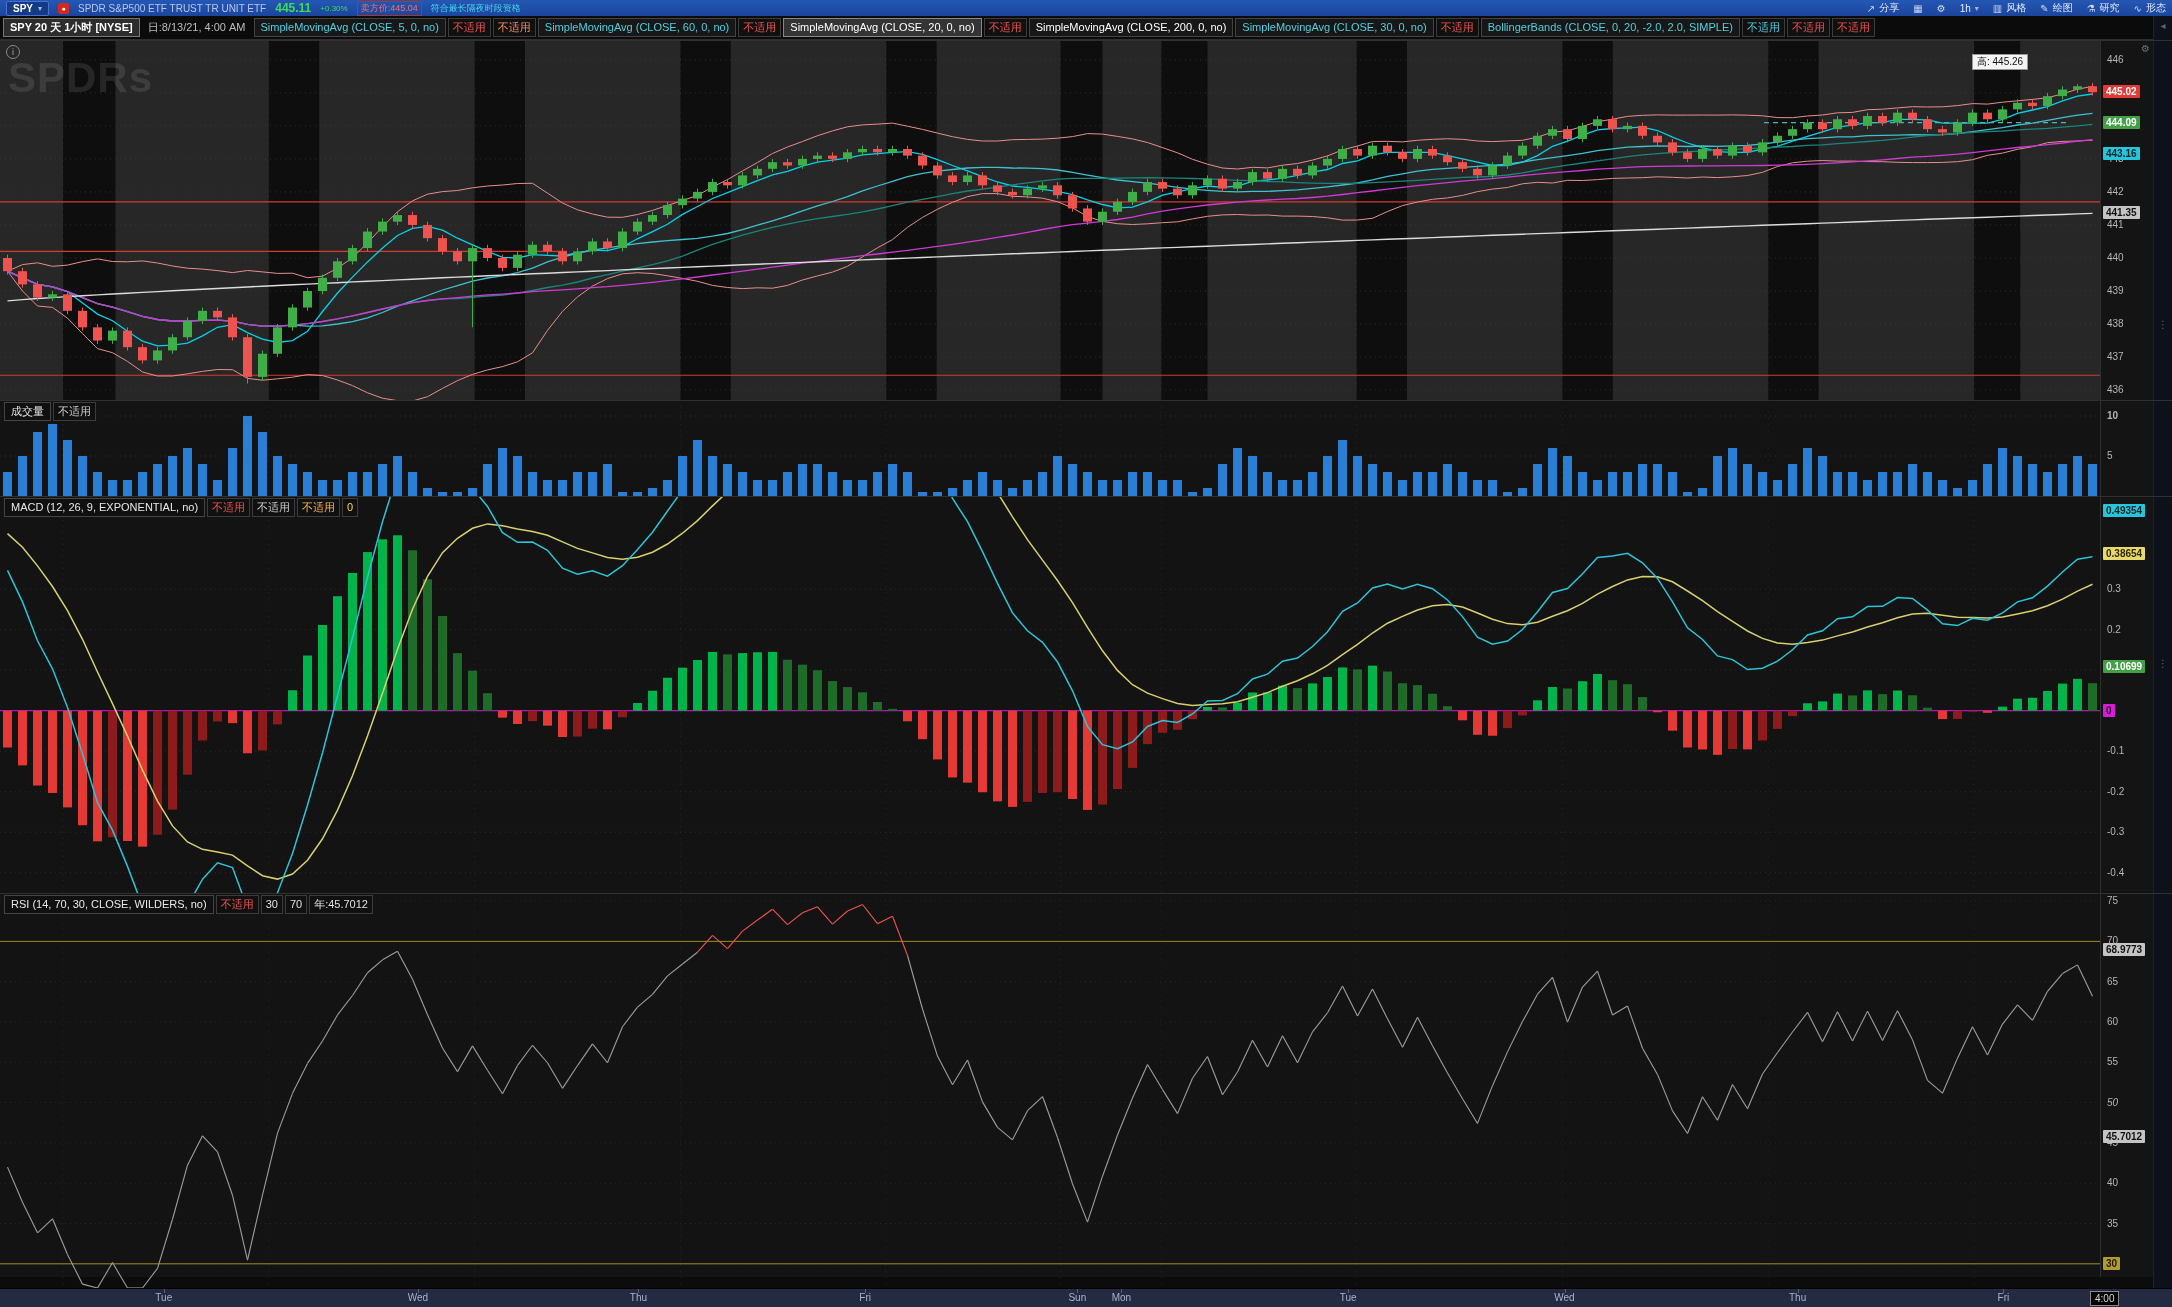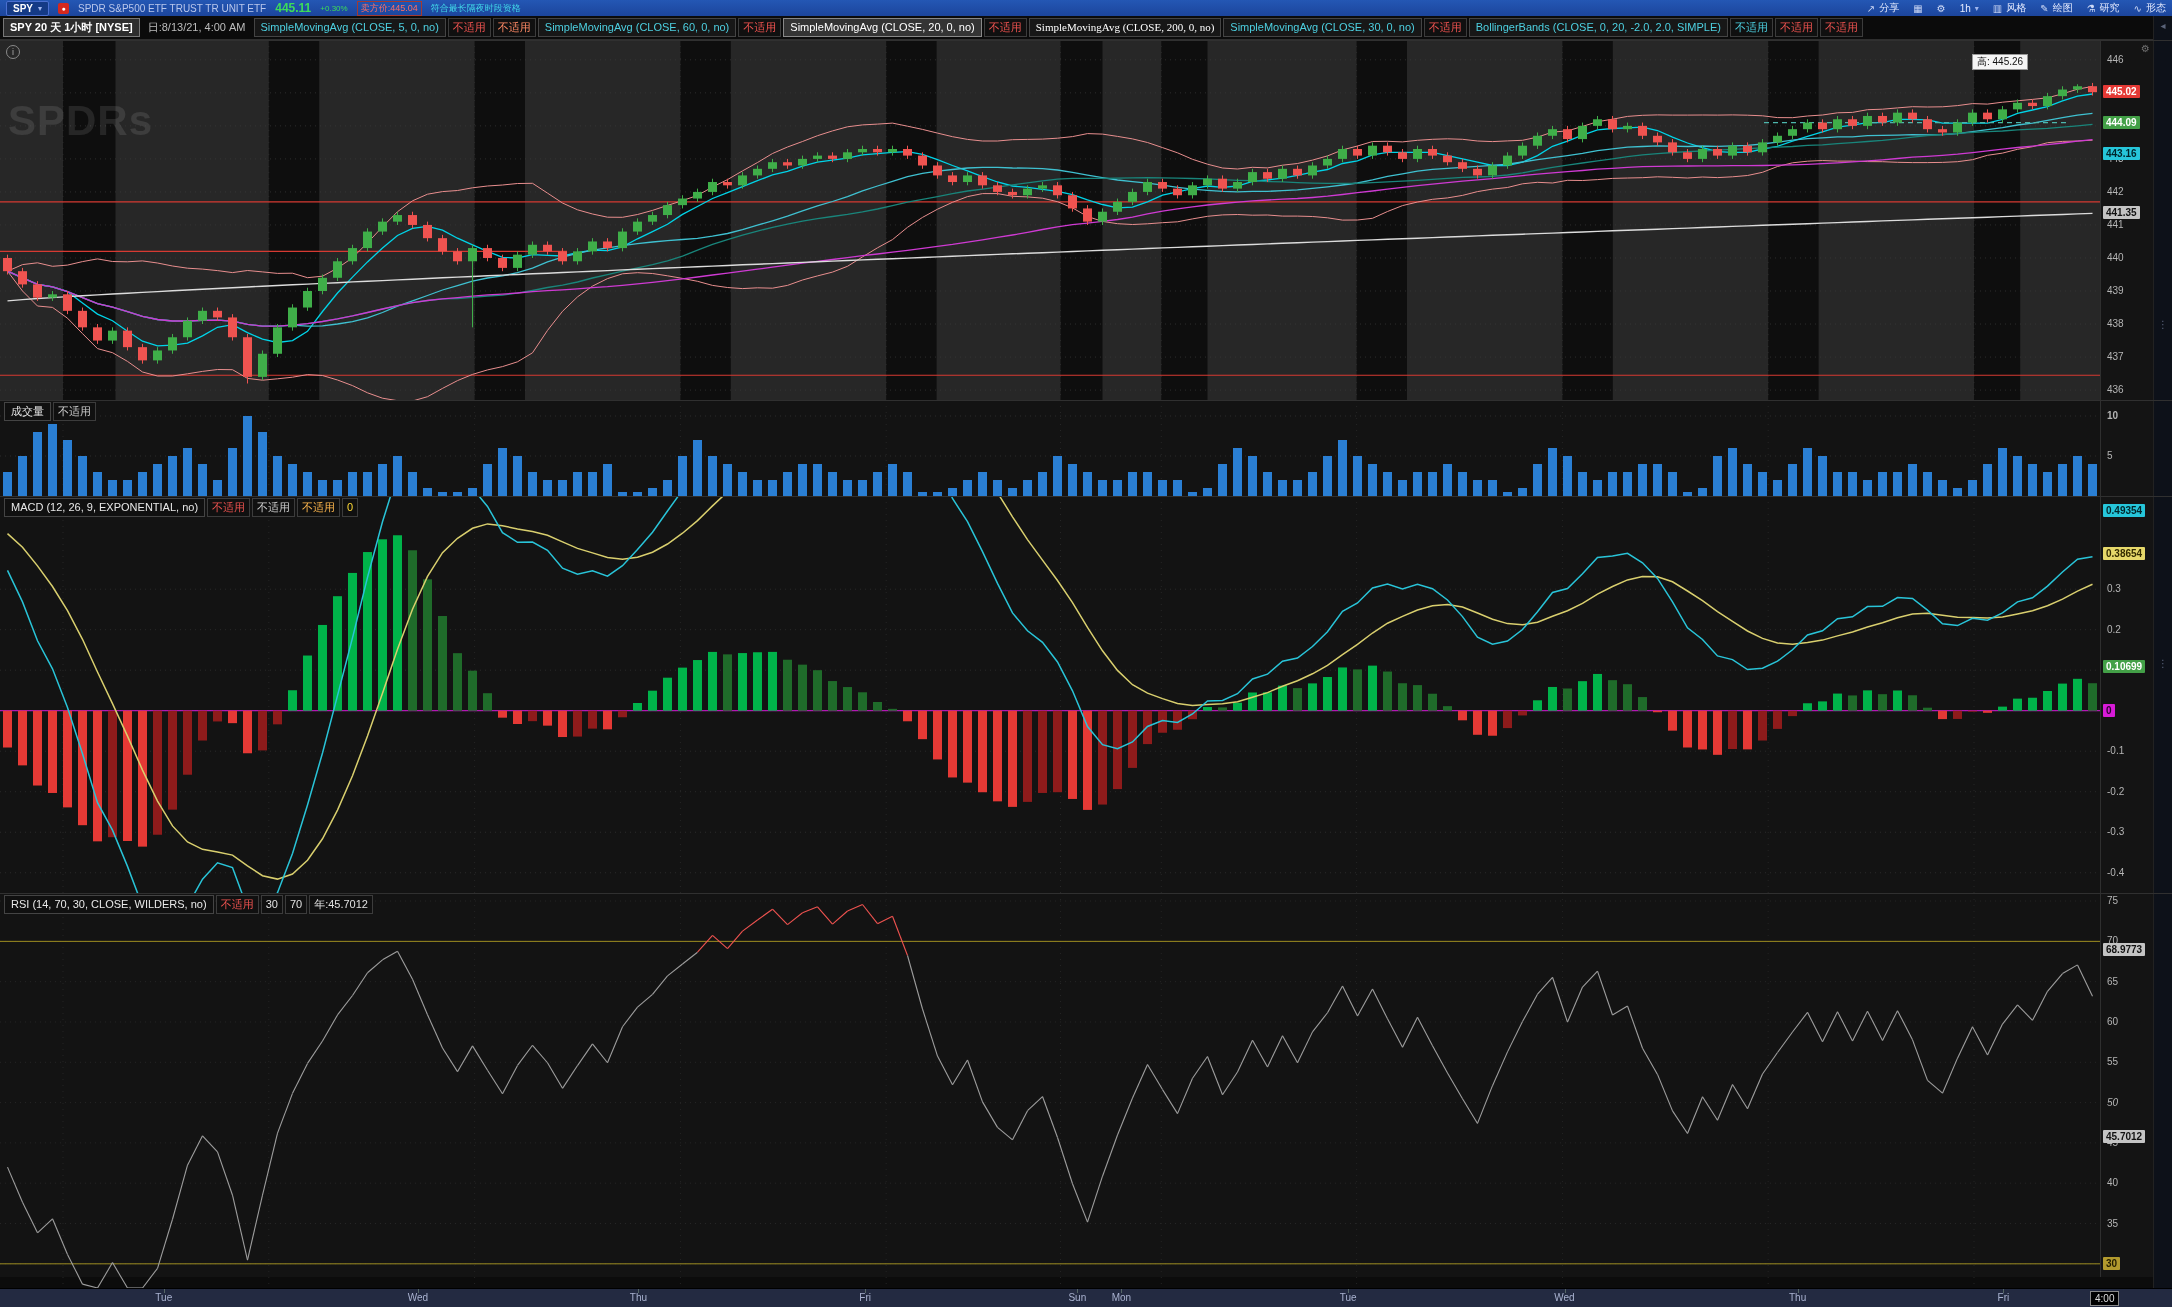--- a/index.html
+++ b/index.html
@@ -35,21 +35,21 @@
 
   
   .panel{position:absolute;left:0;width:2172px;}
   .plot{position:absolute;left:0;top:0;display:block;}
   .axis{position:absolute;left:2100px;top:0;width:54px;height:100%;background:#141414;border-left:1px solid #2f2f2f;box-sizing:border-box;}
   .tick{position:absolute;left:6px;font-size:10px;color:#b5b5b5;line-height:12px;}
   .badge{position:absolute;left:2px;padding:0 3px;font-size:10px;line-height:13px;border-radius:1px;font-weight:bold;}
   .hsep{position:absolute;left:0;width:2172px;height:1px;background:#303030;z-index:6;}
   .phead{position:absolute;top:2px;left:4px;display:flex;gap:2px;font-size:11px;z-index:5;white-space:nowrap;}
   .phead .seg{background:#101010cc;}
-  .watermark{position:absolute;left:8px;top:14px;font-size:42px;font-weight:bold;color:rgba(255,255,255,0.10);letter-spacing:1px;z-index:2;margin-top:43px;}
+  .watermark{position:absolute;left:8px;top:14px;font-size:42px;font-weight:bold;color:rgba(255,255,255,0.10);letter-spacing:1px;z-index:2;}
   .info-ico{position:absolute;left:6px;top:5px;width:12px;height:12px;border:1px solid #8a8a8a;border-radius:50%;
             color:#aaa;font-size:9px;display:flex;align-items:center;justify-content:center;z-index:4;cursor:pointer;}
   .high-marker{position:absolute;background:#f5f5f5;color:#111;font-size:10px;line-height:14px;padding:0 4px;border:1px solid #999;z-index:5;}
   .axis-gear{position:absolute;right:4px;top:3px;color:#6f6f6f;font-size:10px;cursor:pointer;}
 
   
   .timebar{position:absolute;top:1288px;left:0;width:2172px;height:19px;background:#232a41;border-top:1px solid #000;
            color:#a9b2d0;font-size:10px;}
   .tlabel{position:absolute;top:3px;transform:translateX(-50%);}
   .ttick{position:absolute;top:0;width:1px;height:4px;background:#566;}
@@ -116,21 +116,21 @@
     <span class="seg title">SPY 20 天 1小时 [NYSE]</span>
     <span class="dtime">日:8/13/21, 4:00 AM</span>
     <span id="study-list" style="display:flex;gap:2px">
         <span class="seg" style="color: rgb(77, 208, 225);">SimpleMovingAvg (CLOSE, 5, 0, no)</span>
         <span class="tag" style="color: rgb(239, 83, 80);">不适用</span>
         <span class="tag" style="color: rgb(255, 138, 101);">不适用</span>
         <span class="seg" style="color: rgb(77, 208, 225);">SimpleMovingAvg (CLOSE, 60, 0, no)</span>
         <span class="tag" style="color: rgb(239, 83, 80);">不适用</span>
         <span class="seg sel" style="color: rgb(255, 255, 255);">SimpleMovingAvg (CLOSE, 20, 0, no)</span>
         <span class="tag" style="color: rgb(239, 83, 80);">不适用</span>
-        <span class="seg" style="color: rgb(255, 255, 255); font-family: Liberation Serif, serif;">SimpleMovingAvg (CLOSE, 200, 0, no)</span>
+        <span class="seg" style="color: rgb(255, 255, 255);">SimpleMovingAvg (CLOSE, 200, 0, no)</span>
         <span class="seg" style="color: rgb(77, 208, 225);">SimpleMovingAvg (CLOSE, 30, 0, no)</span>
         <span class="tag" style="color: rgb(239, 83, 80);">不适用</span>
         <span class="seg" style="color: rgb(77, 208, 225);">BollingerBands (CLOSE, 0, 20, -2.0, 2.0, SIMPLE)</span>
         <span class="tag" style="color: rgb(77, 208, 225);">不适用</span>
         <span class="tag" style="color: rgb(239, 83, 80);">不适用</span>
         <span class="tag" style="color: rgb(239, 83, 80);">不适用</span>
       </span>
     <span class="tool-right">▣</span>
   </div>
 

